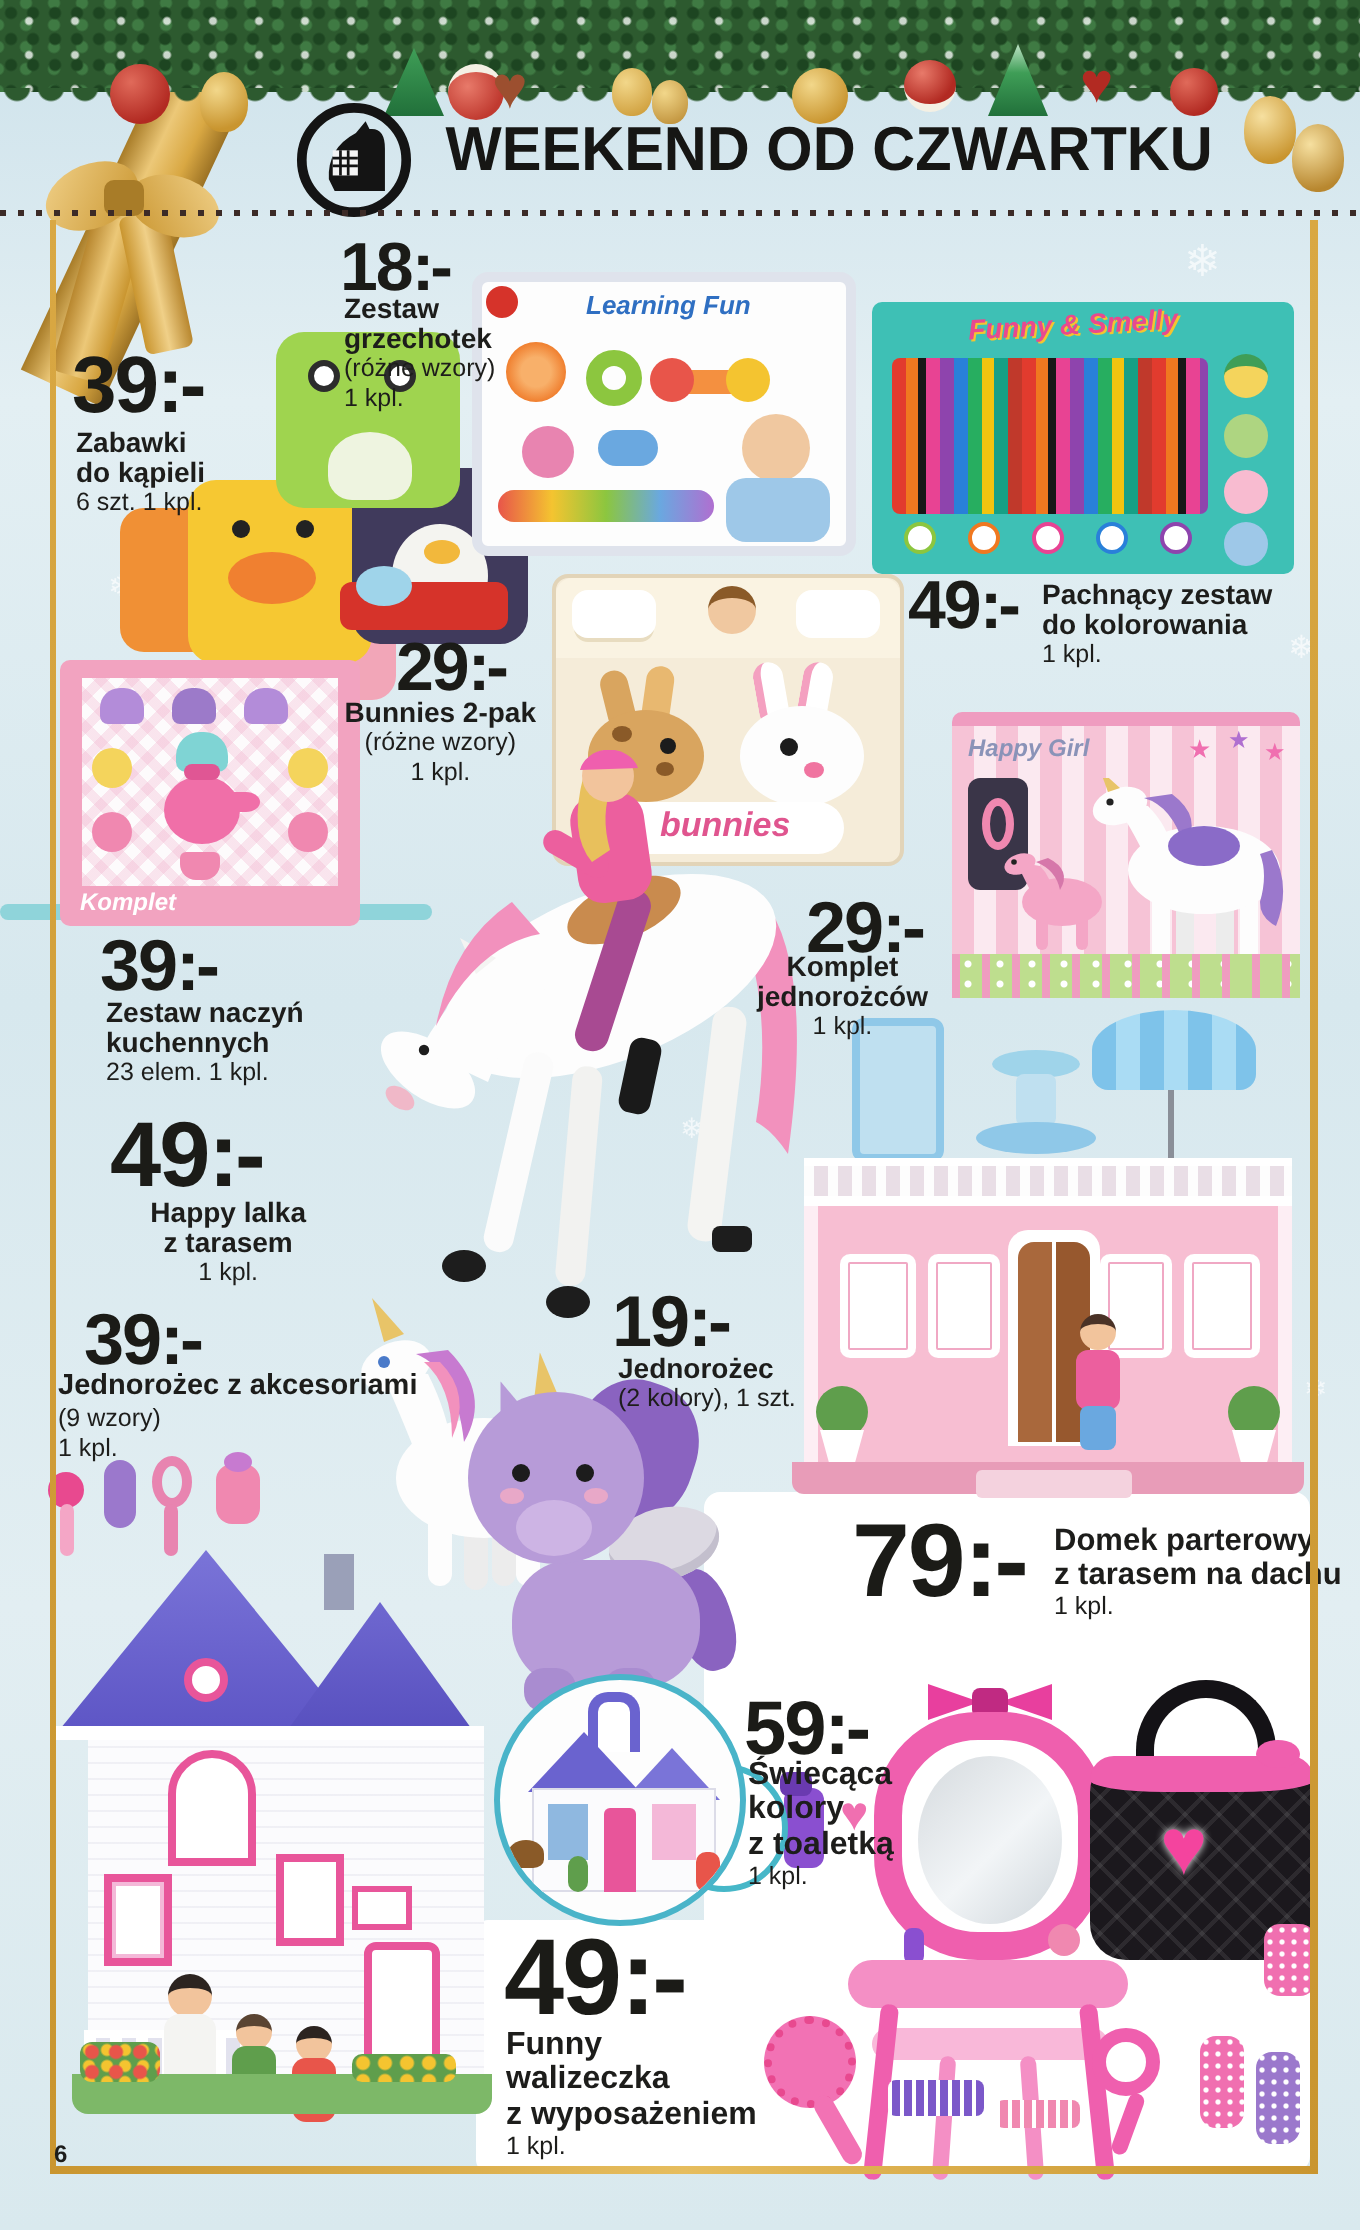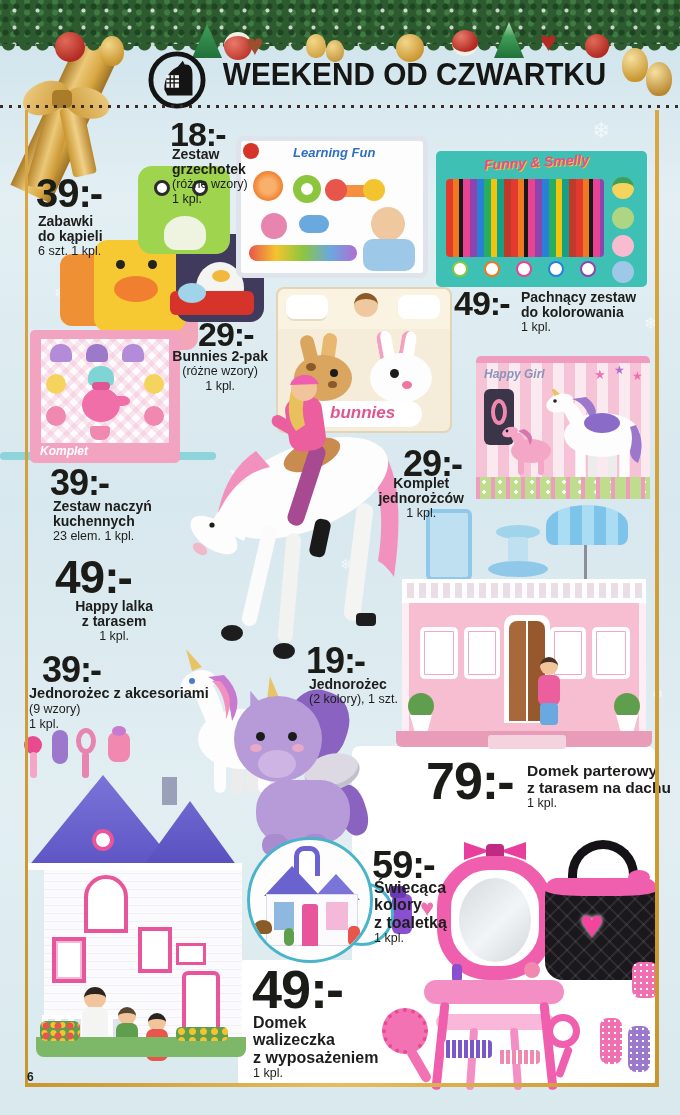--- a/index.html
+++ b/index.html
@@ -430,21 +430,21 @@
       <div class="abs" style="left:178px;top:18px;width:34px;height:34px;border-radius:50%;border:7px solid #ef5fae"></div>
       <div class="abs" style="left:192px;top:50px;width:8px;height:32px;border-radius:4px;background:#ef5fae;transform:rotate(20deg)"></div>
       <div class="abs" style="left:232px;top:22px;width:22px;height:46px;border-radius:8px;background:#f06fb0;background-image:radial-gradient(circle,#fff 1px,transparent 1.6px);background-size:6px 6px"></div>
       <div class="abs" style="left:260px;top:30px;width:22px;height:46px;border-radius:8px;background:#9b78cc;background-image:radial-gradient(circle,#fff 1px,transparent 1.6px);background-size:6px 6px"></div>
     </div>
   </div>
 
   <div>
     <div class="price" style="left:252px;top:964px;font-size:54px"><span>49</span><span class="suf">:-</span></div>
     <div class="plabel" style="left:253px;top:1014px">
-      <div class="nm" style="font-size:16px">Domek</div>
+      <div class="nm" style="font-size:16px">Funny</div>
       <div class="nm" style="font-size:16px">walizeczka</div>
       <div class="nm" style="font-size:16px">z wyposażeniem</div>
       <div class="dt">1 kpl.</div>
     </div>
     <div class="img" style="left:26px;top:775px;width:232px;height:308px">
       <div class="abs" style="left:136px;top:2px;width:15px;height:28px;background:#9aa0b8"></div>
       <div class="abs" style="left:2px;top:0;width:150px;height:92px;background:linear-gradient(180deg,#7a74d8,#5d55c5);clip-path:polygon(50% 0,100% 100%,0 100%)"></div>
       <div class="abs" style="left:112px;top:26px;width:104px;height:72px;background:linear-gradient(180deg,#6f68d0,#554dbd);clip-path:polygon(50% 0,100% 100%,0 100%)"></div>
       <div class="abs" style="left:2px;top:88px;width:214px;height:7px;background:#fff"></div>
       <div class="abs" style="left:66px;top:54px;width:22px;height:22px;border-radius:50%;background:#fff;border:4px solid #e8559a"></div>

